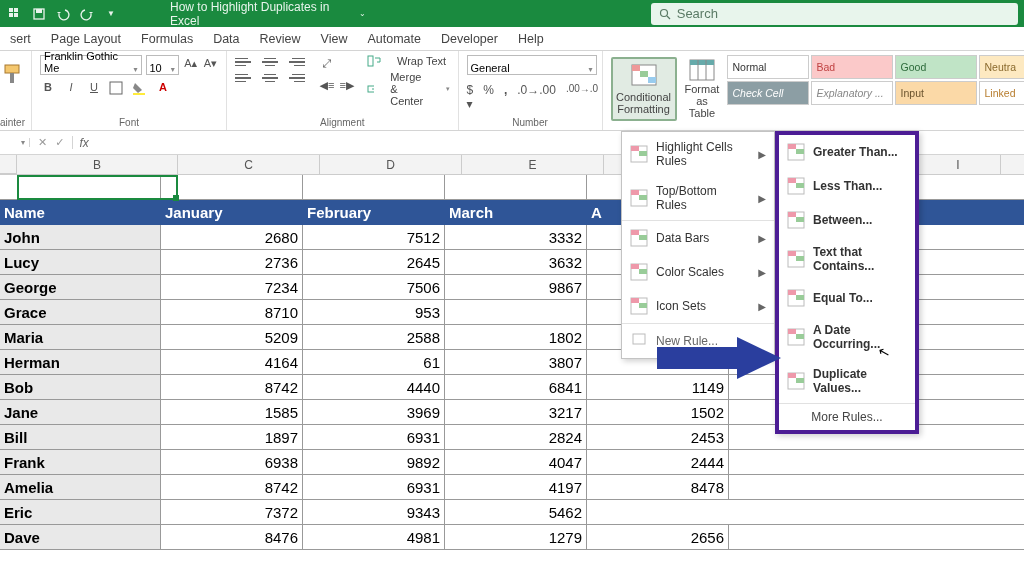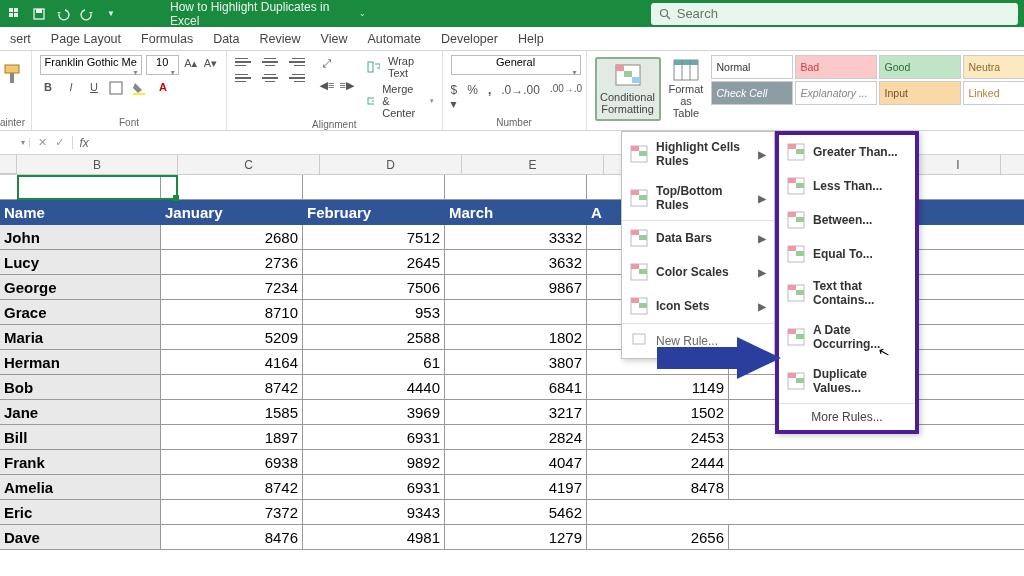--- a/index.html
+++ b/index.html
@@ -15,27 +15,27 @@
 
 .tabs { background: #fff; border-bottom: 1px solid #d4d4d4; height: 24px; display: flex; align-items: center; gap: 0; font-size: 12.5px; color: #444; }
 .tab { padding: 4px 10px; }
 
 
 .ribbon { background: #fff; height: 80px; border-bottom: 1px solid #d4d4d4; display: flex; position: relative; }
 .rgroup { border-right: 1px solid #e1e1e1; padding: 4px 8px 0 8px; display: flex; flex-direction: column; justify-content: space-between; }
 .rgroup-label { text-align: center; font-size: 10px; color: #666; padding-bottom: 2px; }
 .font-row1 { display: flex; gap: 4px; align-items: center; margin-bottom: 2px; }
 .font-row2 { display: flex; gap: 7px; align-items: center; }
-.combo { border: 1px solid #bbb; height: 20px; font-size: 11px; display: flex; align-items: center; padding: 0 3px; background: #fff; flex-direction: column; }
+.combo { border: 1px solid #bbb; height: 20px; font-size: 11px; display: flex; align-items: flex-end; padding: 0 3px; background: #fff; }
 .minibtn { width: 16px; height: 16px; font-size: 11px; color: #555; text-align: center; }
 .align-grid { display: grid; grid-template-columns: repeat(3,20px); gap: 2px 6px; }
 .align-cell { width: 18px; height: 14px; display: flex; flex-direction: column; gap: 2px; justify-content: center; }
 .align-cell span { height: 1.5px; background: #666; }
 .wrap-merge { display: flex; flex-direction: column; gap: 4px; font-size: 11px; color: #444; }
-.wm-item { display: flex; align-items: center; gap: 8px; }
+.wm-item { display: flex; align-items: center; gap: 16px; }
 .bigbtn { display: flex; flex-direction: column; align-items: center; gap: 2px; padding: 2px 6px; font-size: 11px; color: #444; text-align: center; border: 2px solid #d946ef; background: #f7f7f7; border-radius: 2px; }
 .bigbtn.active { background: #e1ebe3; border-color: #8bb08f; }
 .bigicon { width: 30px; height: 28px; display: flex; align-items: center; justify-content: center; }
 .styles-grid { display: grid; grid-template-columns: repeat(4, 82px); gap: 2px; }
 .style-cell { height: 24px; border: 1px solid #ccc; font-size: 10.5px; display: flex; align-items: center; padding: 0 5px; }
 
 
 .fbar { height: 24px; border-bottom: 1px solid #d4d4d4; display: flex; align-items: center; font-size: 12px; }
 .namebox { width: 30px; border-right: 1px solid #d4d4d4; padding: 0 4px 0 12px; display: flex; align-items: center; }
 .namebox-arrow { margin-left: auto; font-size: 8px; color: #888; }
@@ -57,21 +57,21 @@
 .numcell { width: 142px; justify-content: flex-end; }
 .row:not(.hdr) .namecell { background: #e9e9e9; }
 .extra { flex: 1; }
 
 
 .selbox { position: absolute; left: 17px; top: 20px; width: 161px; height: 25px; border: 2px solid #1a8a3f; pointer-events: none; }
 .selbox::after { content: ""; position: absolute; right: -3px; bottom: -3px; width: 6px; height: 6px; background: #1a8a3f; }
 
 
 .cfmenu { position: absolute; left: 621px; top: 131px; width: 154px; background: #fff; border: 1px solid #c3c3c3; box-shadow: 2px 2px 6px rgba(0,0,0,0.2); z-index: 10; }
-.cfitem { display: flex; align-items: center; gap: 8px; padding: 8px 8px; font-size: 12px; color: #333; font-weight: bold; }
+.cfitem { display: flex; align-items: center; gap: 8px; padding: 8px 8px; font-size: 12px; color: #333; font-weight: normal; }
 .cfitem .cficon { width: 18px; height: 18px; }
 .cfitem .arr { margin-left: auto; color: #666; font-size: 10px; }
 .cfsep { border-top: 1px solid #e1e1e1; }
 .cfplain { font-weight: normal; color: #666; }
 
 
 .hlmenu { position: absolute; left: 775px; top: 131px; width: 144px; background: #fff; border: 4px solid #4c1d95; box-shadow: 2px 2px 6px rgba(0,0,0,0.2); z-index: 11; }
 .hlitem { display: flex; align-items: center; gap: 8px; padding: 8px 8px; font-size: 12px; font-weight: bold; color: #333; position: relative; }
 .hlitem .hlicon { width: 18px; height: 18px; }
 .hlsep { border-top: 1px solid #e1e1e1; }
@@ -553,31 +553,31 @@
       <span>Between...</span>
     </div>
     <div class="hlitem">
       <span class="hlicon">
         <svg width="18" height="18">
           <rect x="1" y="1" width="16" height="16" fill="#fff" stroke="#bbb"></rect>
           <rect x="1" y="1" width="8" height="5" fill="#e9a"></rect>
           <rect x="9" y="6" width="8" height="5" fill="#9c9"></rect>
         </svg>
       </span>
-      <span>Equal To...</span>
+      <span>Text that Contains...</span>
     </div>
     <div class="hlitem">
       <span class="hlicon">
         <svg width="18" height="18">
           <rect x="1" y="1" width="16" height="16" fill="#fff" stroke="#bbb"></rect>
           <rect x="1" y="1" width="8" height="5" fill="#e9a"></rect>
           <rect x="9" y="6" width="8" height="5" fill="#9c9"></rect>
         </svg>
       </span>
-      <span>Text that Contains...</span>
+      <span>Equal To...</span>
     </div>
     <div class="hlitem">
       <span class="hlicon">
         <svg width="18" height="18">
           <rect x="1" y="1" width="16" height="16" fill="#fff" stroke="#bbb"></rect>
           <rect x="1" y="1" width="8" height="5" fill="#e9a"></rect>
           <rect x="9" y="6" width="8" height="5" fill="#9c9"></rect>
         </svg>
       </span>
       <span>A Date Occurring...</span>

